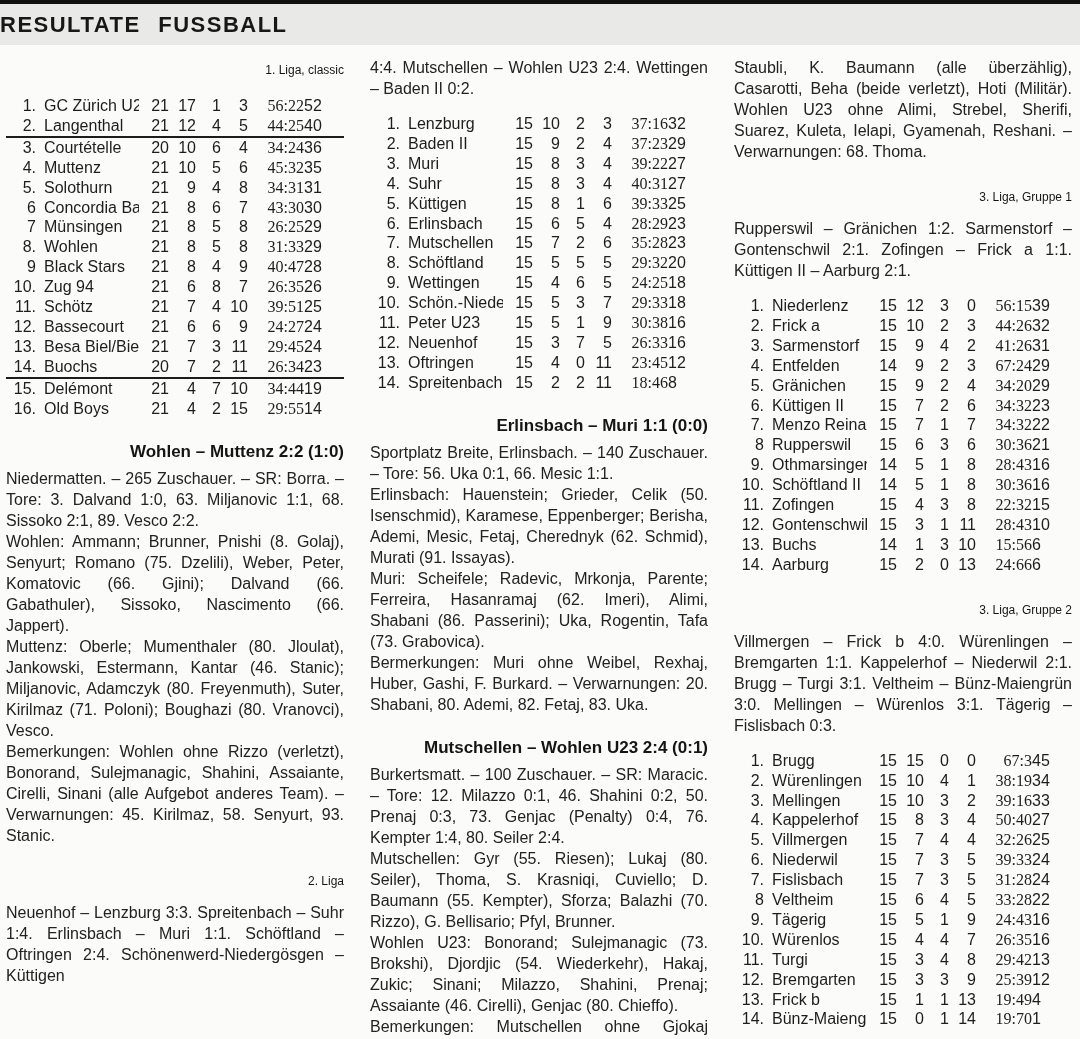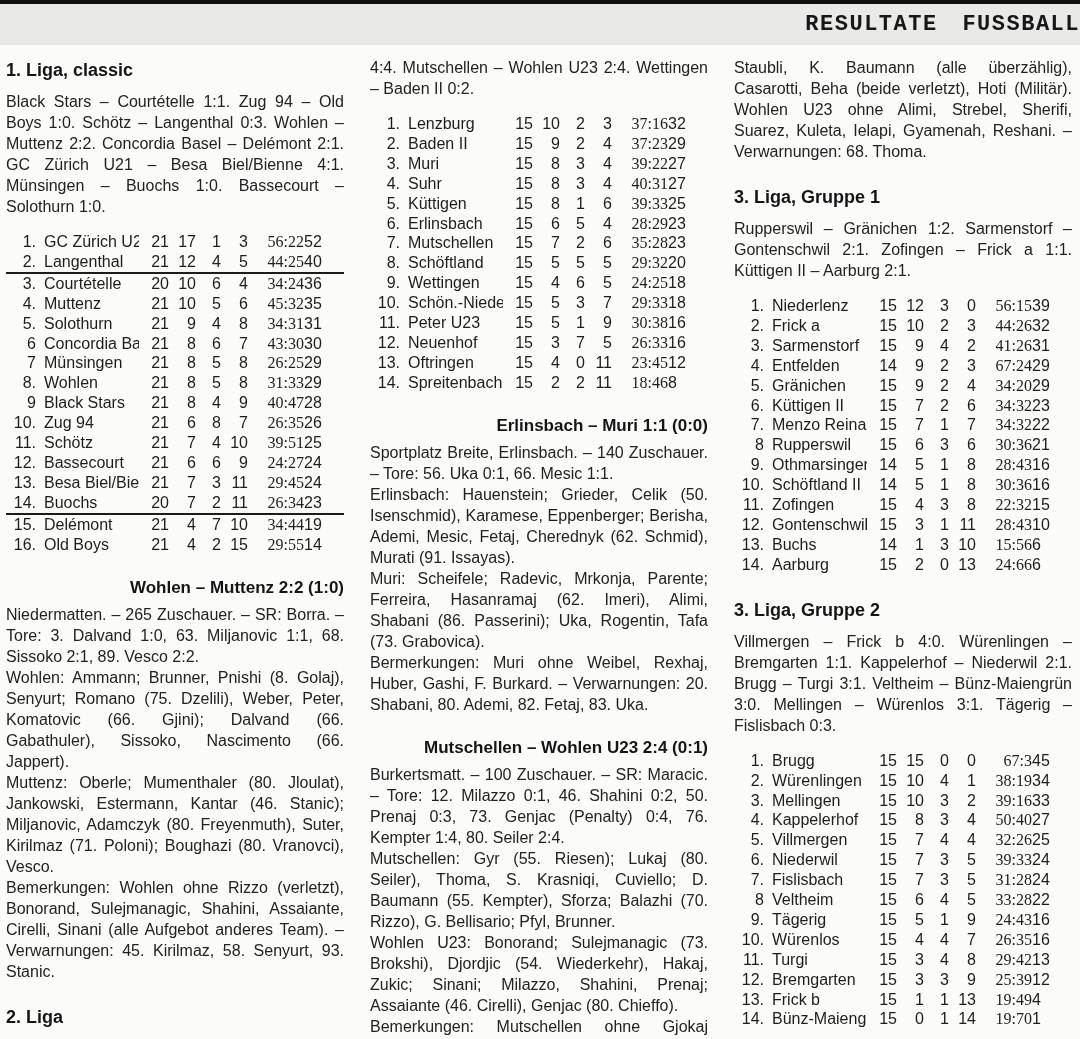--- a/index.html
+++ b/index.html
@@ -8,38 +8,38 @@
     width:1080px; height:1039px;
     background:#fbfbfa;
     font-family:"Liberation Sans", sans-serif;
     color:#1d1d1c;
     overflow:hidden;
   }
   .masthead {
     border-top:4px solid #101010;
     background:#e9e9e7;
     height:45px;
-    display:flex; align-items:center; justify-content:flex-end;font-family:Liberation Mono, monospace;
+    display:flex; align-items:center; justify-content:flex-start;
   }
   .masthead h1 {
     margin:0;
     font-size:22px; font-weight:bold;
     letter-spacing:1.5px; word-spacing:10px;
     color:#171717;
   }
   .content {
     display:grid;
     grid-template-columns:1fr 1fr 1fr;
     column-gap:26px;
     padding:12px 8px 0 6px;
   }
   .col { min-width:0; }
   .sec-h {
-    font-size:18px; font-weight:bold; color:#151515;
-    margin:24px 0 10px 0; line-height:22px; text-align:left;
+    font-size:12px; font-weight:normal; color:#151515;
+    margin:24px 0 10px 0; line-height:22px; text-align:right;
   }
   .sec-h.first { margin-top:2px; }
   .match-h {
     font-size:17px; font-weight:bold; color:#151515;
     margin:22px 0 6px 0; line-height:21px; text-align:right;
   }
   .bp {
     margin:0;
     font-size:16px; line-height:21px;
     text-align:justify;
@@ -64,21 +64,20 @@
 <body>
 
 <header class="masthead">
   <h1>RESULTATE FUSSBALL</h1>
 </header>
 
 <main class="content">
 
   <div class="col">
     <h2 class="sec-h first">1. Liga, classic</h2>
-    <p class="bp">Black Stars – Courtételle 1:1. Zug 94 – Old Boys 1:0. Schötz – Langenthal 0:3. Wohlen – Muttenz 2:2. Concordia Basel – Delémont 2:1. GC Zürich U21 – Besa Biel/Bienne 4:1. Münsingen – Buochs 1:0. Bassecourt – Solothurn 1:0.</p>
 
     <div class="league-table">
         <div class="trow">
           <span class="c-rank">1.</span>
           <span class="c-team">GC Zürich U21</span>
           <span class="c-p">21</span>
           <span class="c-w">17</span>
           <span class="c-d">1</span>
           <span class="c-l">3</span>
           <span class="c-goals">56:22</span>

